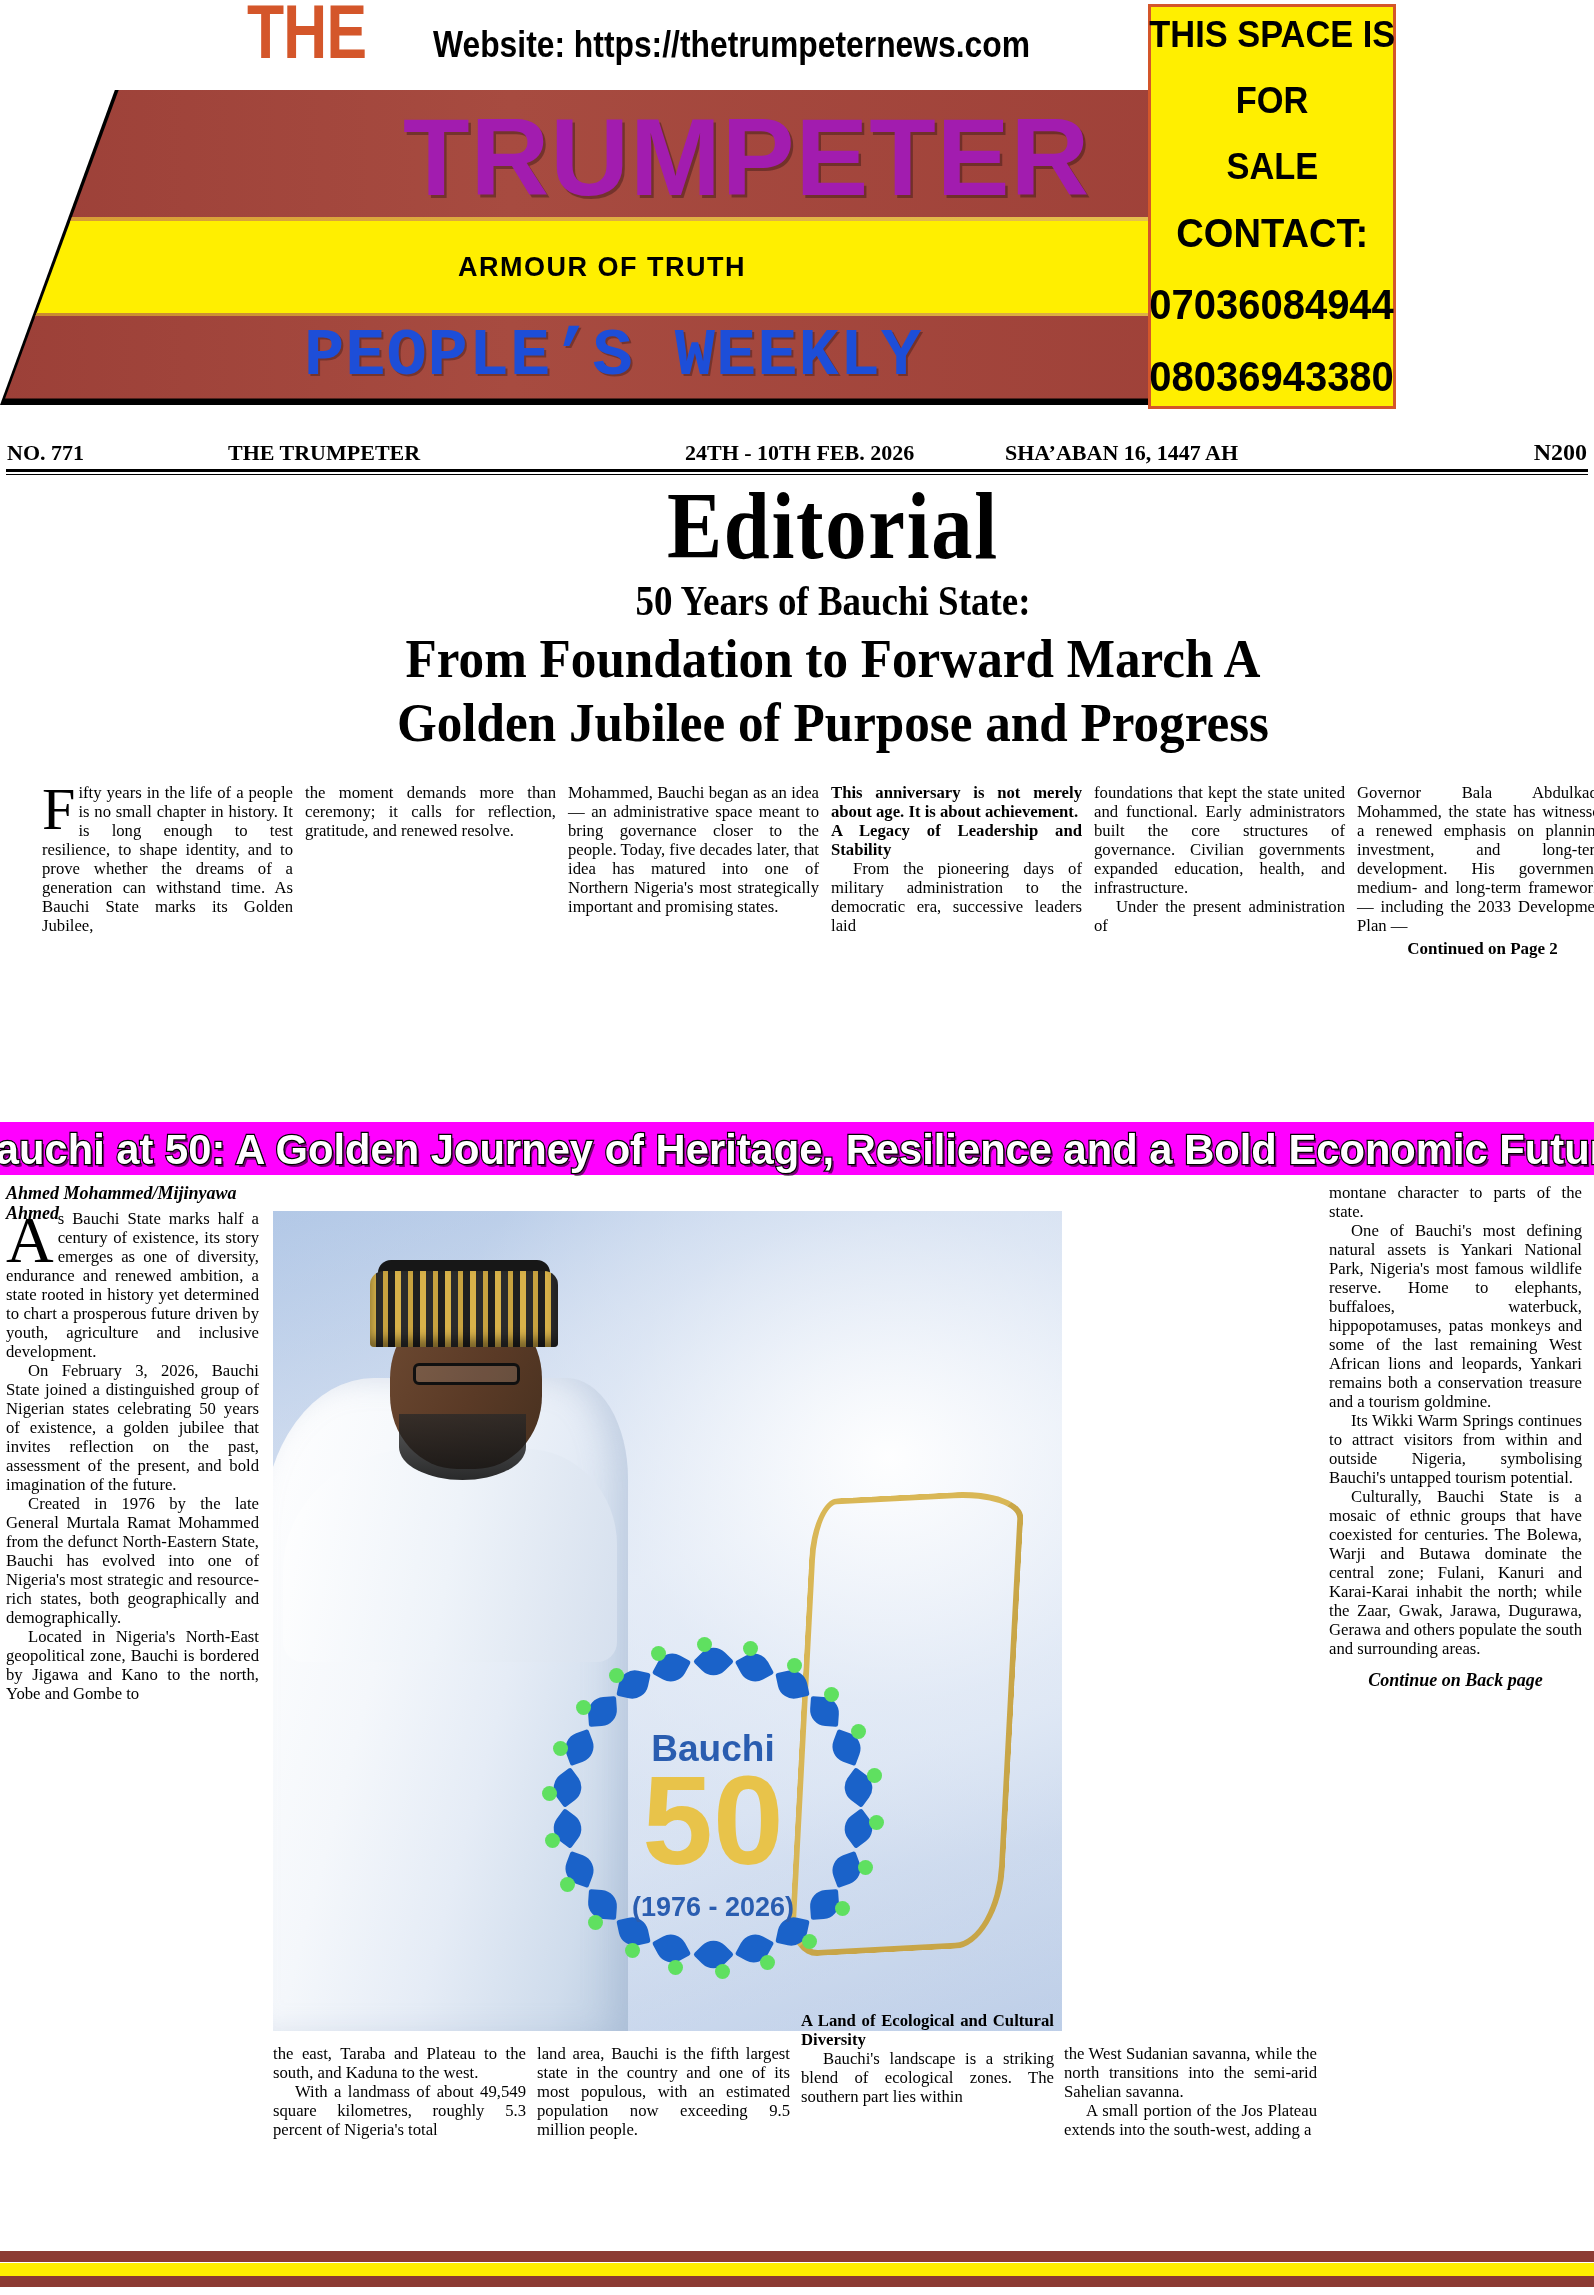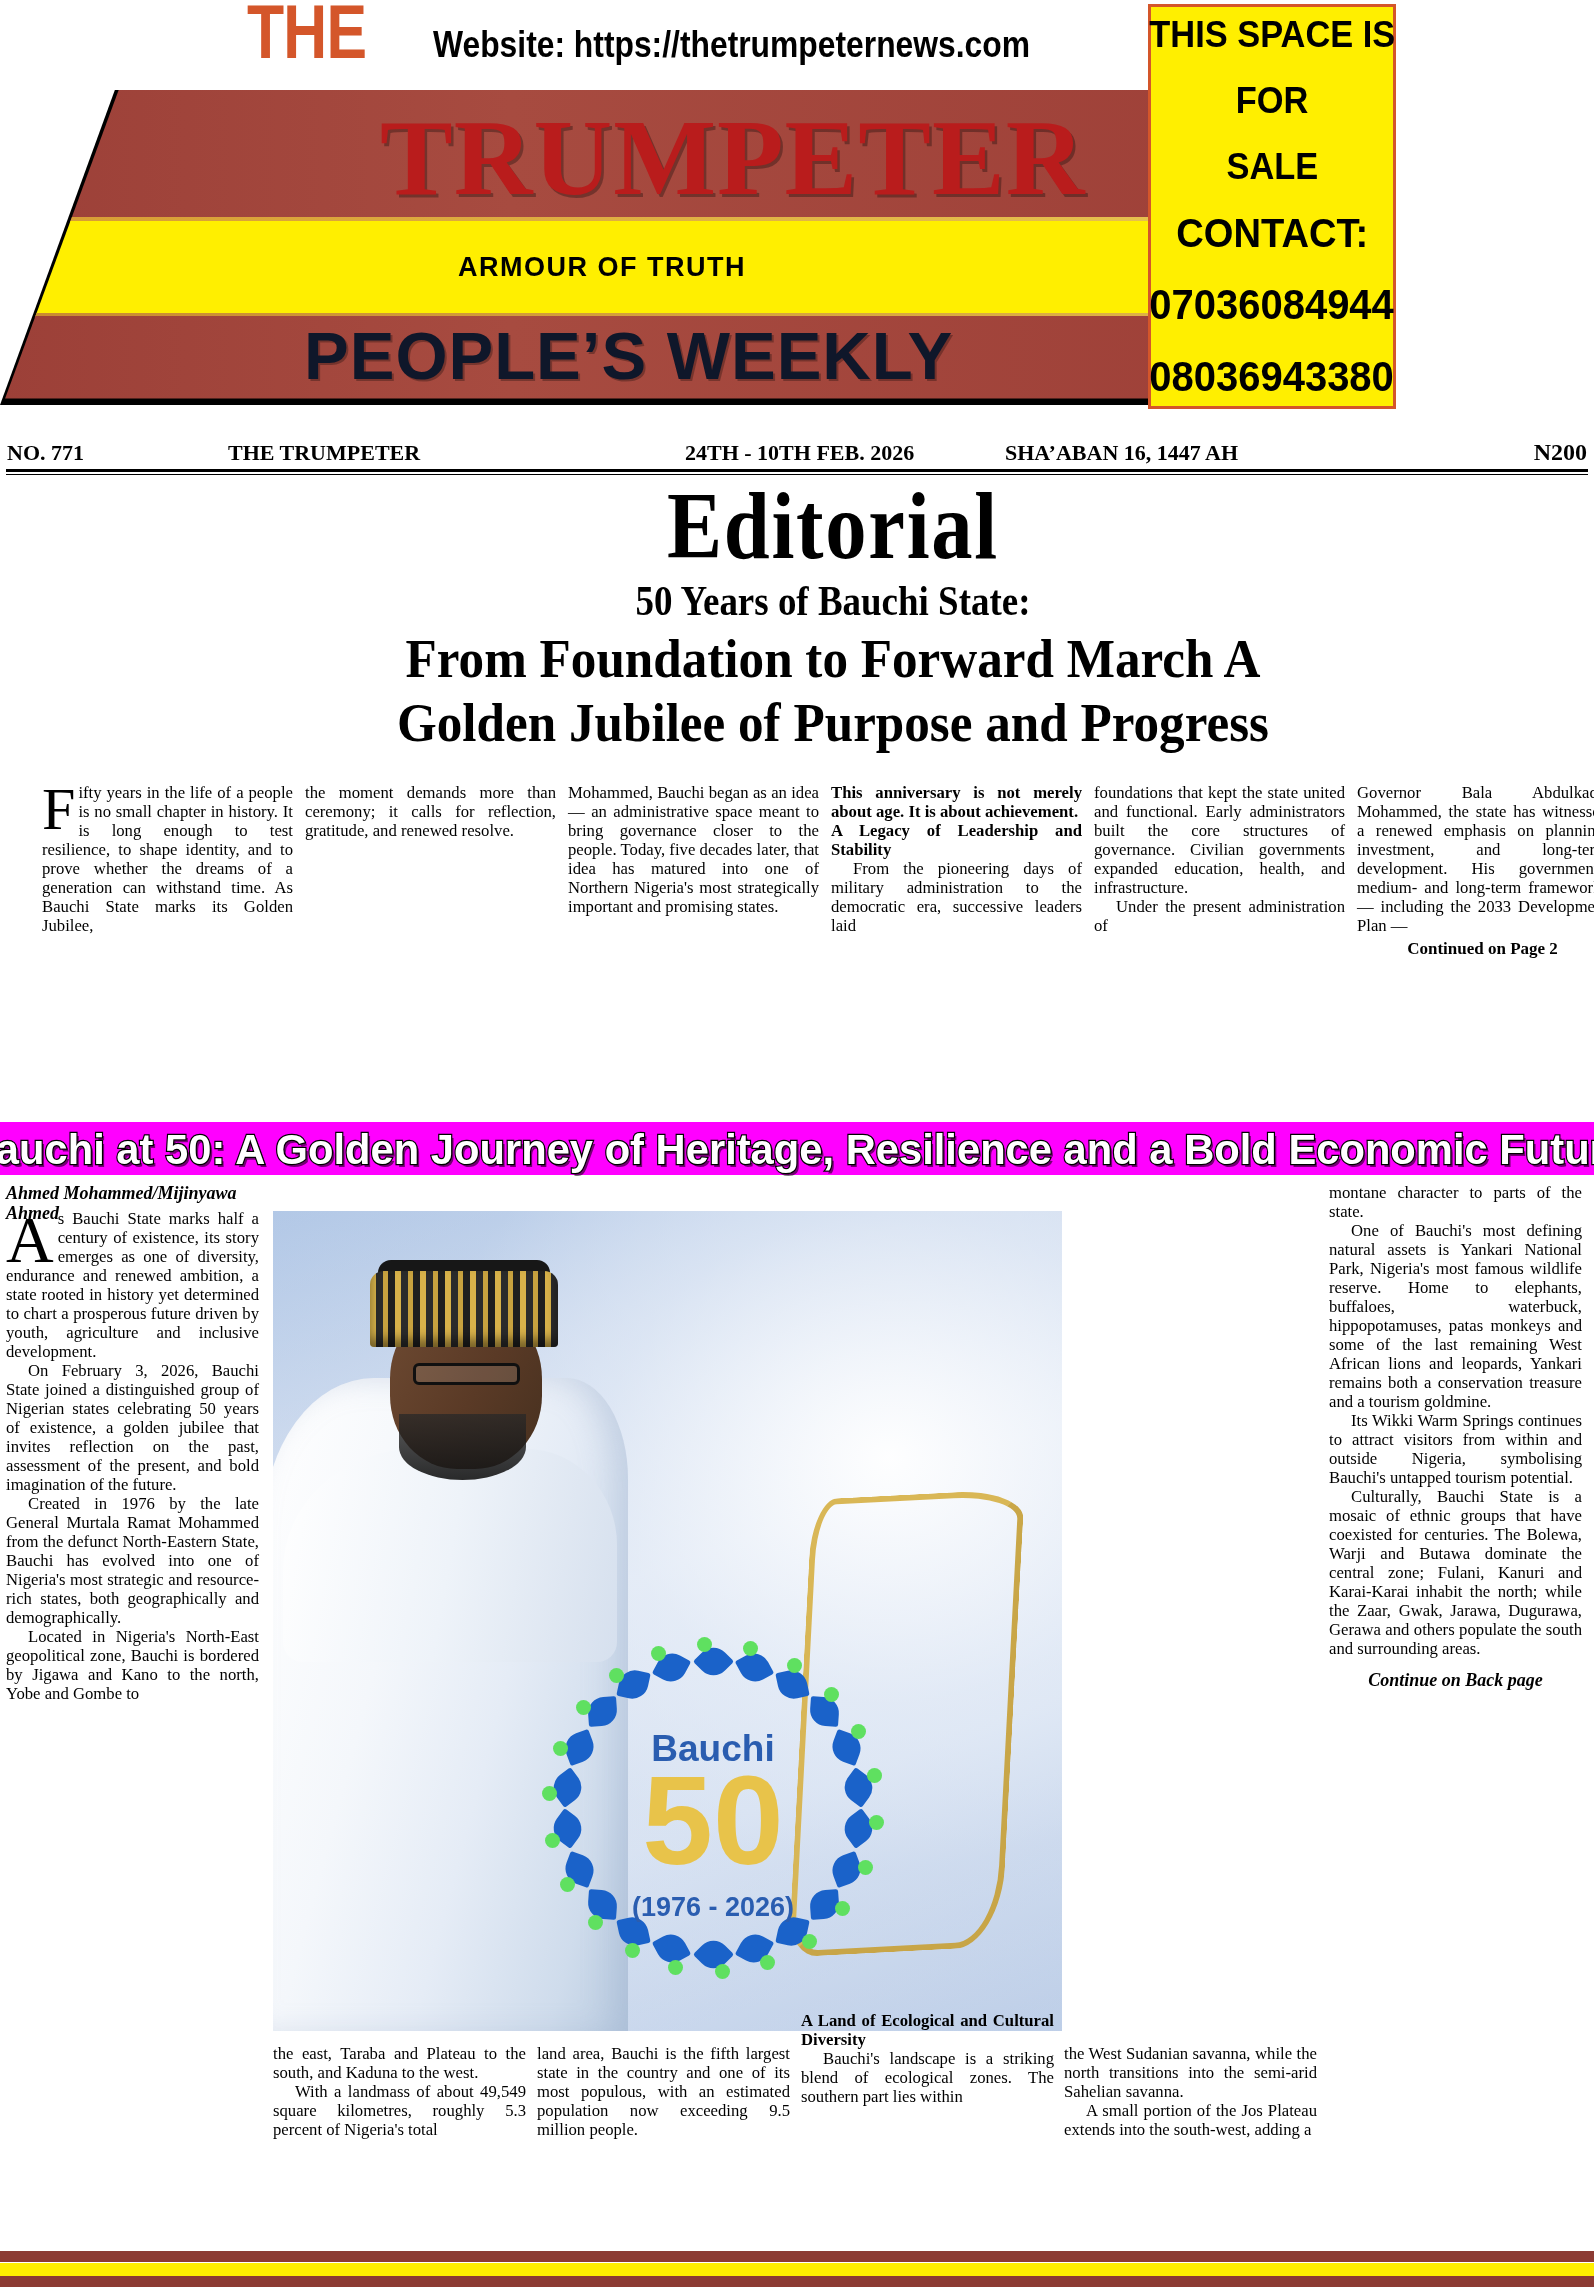--- a/index.html
+++ b/index.html
@@ -43,37 +43,37 @@
     overflow:hidden;
   }
   .band { position:absolute; left:0; width:100%; }
   .band-top   { top:0;    height:131px; background:linear-gradient(90deg,#9c4038 0%,#a74b40 40%,#9e4038 100%); }
   .band-mid   { top:131px;height:95px; background:#ffef00; }
   .band-bot   { top:226px;height:87px; background:linear-gradient(90deg,#9c4038 0%,#a74b40 40%,#9e4038 100%); }
   .band-sheen1{ top:127px;height:5px;  background:linear-gradient(90deg,#d79b34,#e8c451); }
   .band-sheen2{ top:223px;height:4.6px;   background:linear-gradient(90deg,#c98a30,#e0b648); }
 
   .trumpeter-word {
-    position:absolute; left:380px; top:7.6px; width:861px;
-    font-family:Liberation Serif, serif;
+    position:absolute; left:403px; top:7.6px; width:861px;
+    font-family:Liberation Sans, sans-serif;
     font-weight:bold; font-size:109px; line-height:119px;
-    color:#b91c1c; letter-spacing:1px; white-space:nowrap;
+    color:#a21caf; letter-spacing:1px; white-space:nowrap;
     text-shadow: 2.5px 2.5px 0px rgba(0,0,0,0.30);
   }
   .armour-word {
     position:absolute; left:458px; top:162px; width:658px;
     font-family:"Liberation Sans","DejaVu Sans",sans-serif;
     font-weight:bold; font-size:27px; letter-spacing:1.5px; color:#000;
     white-space:nowrap;
   }
   .peoples-word {
     position:absolute; left:304px; top:230px; width:861px;
-    font-family:Liberation Sans, sans-serif;
+    font-family:Liberation Mono, monospace;
     font-weight:bold; font-size:67px; line-height:72px;
-    color:#0f172a; letter-spacing:1px; white-space:nowrap;
+    color:#1d4ed8; letter-spacing:1px; white-space:nowrap;
     text-shadow: 2px 2px 0px rgba(0,0,0,0.28);
   }
 
   
   .ad-box {
     position:absolute; right:4px; top:4px; width:248px; height:405px;
     background:#ffef00; border:3px solid #d4562a;
     display:flex; flex-direction:column; align-items:center;
     justify-content:space-between; padding:9px 3px 8px 3px;
   }

